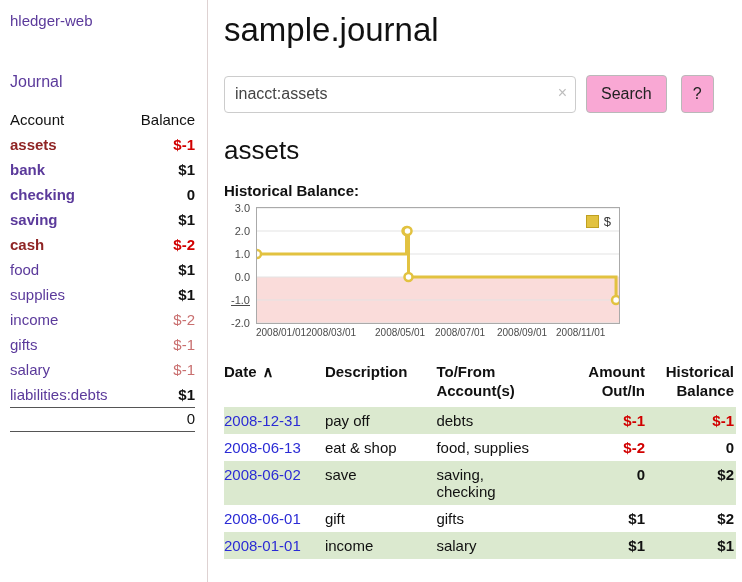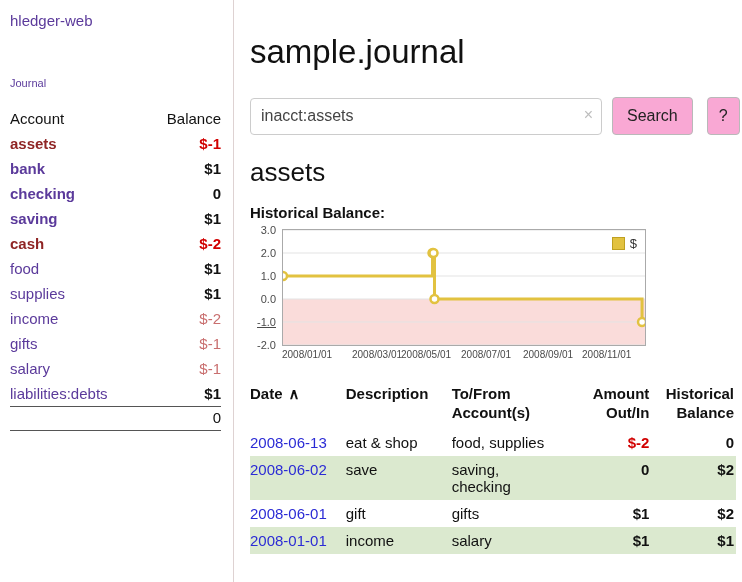--- a/index.html
+++ b/index.html
@@ -15,42 +15,42 @@
   *{box-sizing:border-box;}
   html,body{margin:0;padding:0;}
   body{
     width:742px;height:582px;background:#fff;color:#111;
     font-family:"Liberation Sans",sans-serif;font-size:15px;overflow:hidden;
   }
   a{text-decoration:none;cursor:pointer;}
   .page{display:flex;width:742px;height:582px;}
 
   
-  .sidebar{width:234px;flex:none;border-right:1px solid #ded2d2;padding:12px 12px 0 10px;}
+  .sidebar{width:208px;flex:none;border-right:1px solid #ded2d2;padding:12px 12px 0 10px;}
   .brand{color:var(--link-purple);display:inline-block;font-size:15px;}
   .nav{margin-top:44px;}
-  .journal-link{color:var(--link-purple);font-size:11px;}
+  .journal-link{color:var(--link-purple);font-size:16px;}
   .acct-table{width:100%;border-collapse:collapse;margin-top:16px;}
   .acct-table td{padding:3.5px 0;font-size:15px;line-height:18px;vertical-align:top;}
   .acct-table .hdr{color:#111;font-weight:normal;}
   .bal-h{text-align:right;}
   .acct{color:var(--link-purple);}
   .acct.strong{font-weight:bold;}
   .acct.maroon{color:var(--maroon);}
   .d0{padding-left:8px;}
   .d1{padding-left:19px;}
   .d2{padding-left:30px;}
   .bal{text-align:right;font-weight:bold;color:#111;}
   .bal.red{color:var(--bright-red);}
   .bal.pink{color:var(--muted-red);font-weight:normal;}
   .total-row td{border-top:1px solid #555;border-bottom:1px solid #555;font-weight:normal;padding:2px 0 3px;}
   .total-row .bal{font-weight:normal;}
 
   
-  main{flex:1;padding:9px 6px 0 16px;min-width:0;margin-top:22px;}
+  main{flex:1;padding:9px 6px 0 16px;min-width:0;}
   h1{font-size:33px;font-weight:400;margin:2px 0 26px 0;letter-spacing:0;}
   .search-row{display:flex;align-items:center;white-space:nowrap;margin-bottom:22px;}
   .search-box{position:relative;width:352px;flex:none;}
   .search-input{
     width:100%;height:37px;font-size:16px;color:#444;padding:0 28px 0 10px;
     border:1px solid #ccc;border-radius:4px;font-family:"Liberation Sans",sans-serif;
   }
   .clear-x{position:absolute;right:9px;top:8px;color:#bdbdbd;font-size:16px;cursor:pointer;}
   .btn{
     height:38px;padding:0 14px;font-size:16px;color:#222;background:#f9a8d4;
@@ -198,21 +198,21 @@
             <circle cx="151.48913043478262" cy="69" r="4" fill="#fff" stroke="#e2c240" stroke-width="2.5"></circle>
             <circle cx="359.04891304347825" cy="92" r="4" fill="#fff" stroke="#e2c240" stroke-width="2.5"></circle>
           </svg>
         <div class="legend">
           <span class="swatch"></span>
           <span class="legend-label">$</span>
         </div>
       </div>
       <div class="x-axis" id="x-labels">
           <div class="xtick" style="left: 0px;">2008/01/01</div>
-          <div class="xtick" style="left: 70px; text-align: right;">2008/03/01</div>
+          <div class="xtick" style="left: 50px; text-align: right;">2008/03/01</div>
           <div class="xtick" style="left: 119.027px;">2008/05/01</div>
           <div class="xtick" style="left: 179.033px;">2008/07/01</div>
           <div class="xtick" style="left: 241px;">2008/09/01</div>
           <div class="xtick" style="left: 300.027px;">2008/11/01</div>
         </div>
     </div>
 
     <table class="tx-table">
       <colgroup>
         <col style="width:95px">
@@ -226,20 +226,27 @@
           <th>
             <span>Date</span><span class="sort-icon">∧</span>
           </th>
           <th>Description</th>
           <th>To/From Account(s)</th>
           <th class="r">Amount Out/In</th>
           <th class="r">Historical Balance</th>
         </tr>
       </thead>
       <tbody>
+        <tr class="green">
+          <td><a class="date-link">2008-12-31</a></td>
+          <td>pay off</td>
+          <td class="acct-cell">debts</td>
+          <td class="r amt neg">$-1</td>
+          <td class="r amt neg">$-1</td>
+        </tr>
         <tr>
           <td><a class="date-link">2008-06-13</a></td>
           <td>eat &amp; shop</td>
           <td class="acct-cell">food, supplies</td>
           <td class="r amt neg">$-2</td>
           <td class="r amt">0</td>
         </tr>
         <tr class="green">
           <td><a class="date-link">2008-06-02</a></td>
           <td>save</td>

